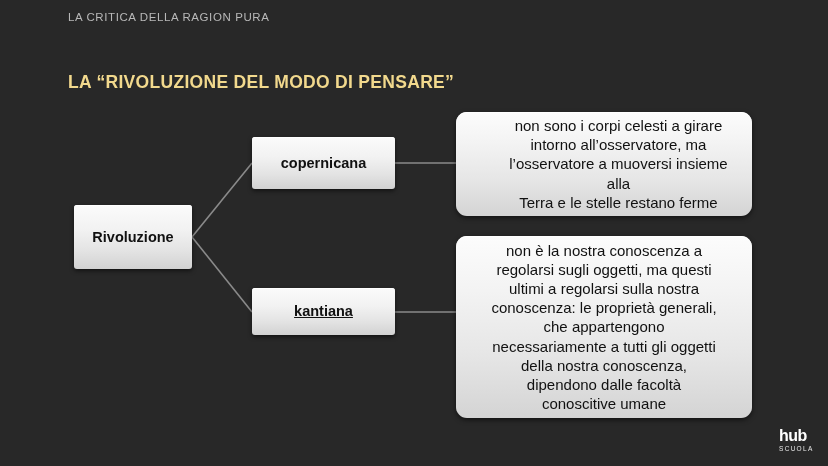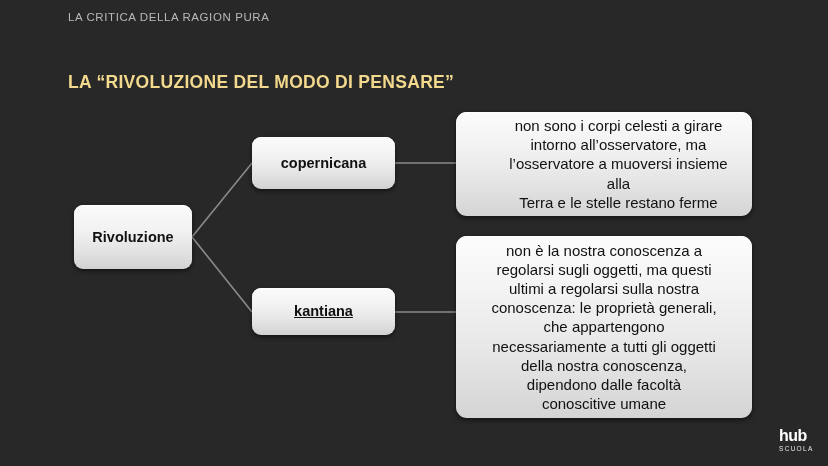--- a/index.html
+++ b/index.html
@@ -52,21 +52,21 @@
     width: 828px;
     height: 466px;
     pointer-events: none;
   }
 
   
   .node {
     position: absolute;
     box-sizing: border-box;
     background: linear-gradient(to bottom, #fbfbfb 0%, #f2f2f2 38%, #e3e3e3 72%, #d2d2d2 100%);
-    border-radius: 9px;
+    border-radius: 3px;
     box-shadow: 0 2px 4px rgba(0,0,0,0.55), inset 0 1px 0 rgba(255,255,255,0.95);
     display: flex;
     align-items: center;
     justify-content: center;
     text-align: center;
     color: #111111;
   }
   .node-label {
     font-weight: bold;
     font-size: 14.5px;

